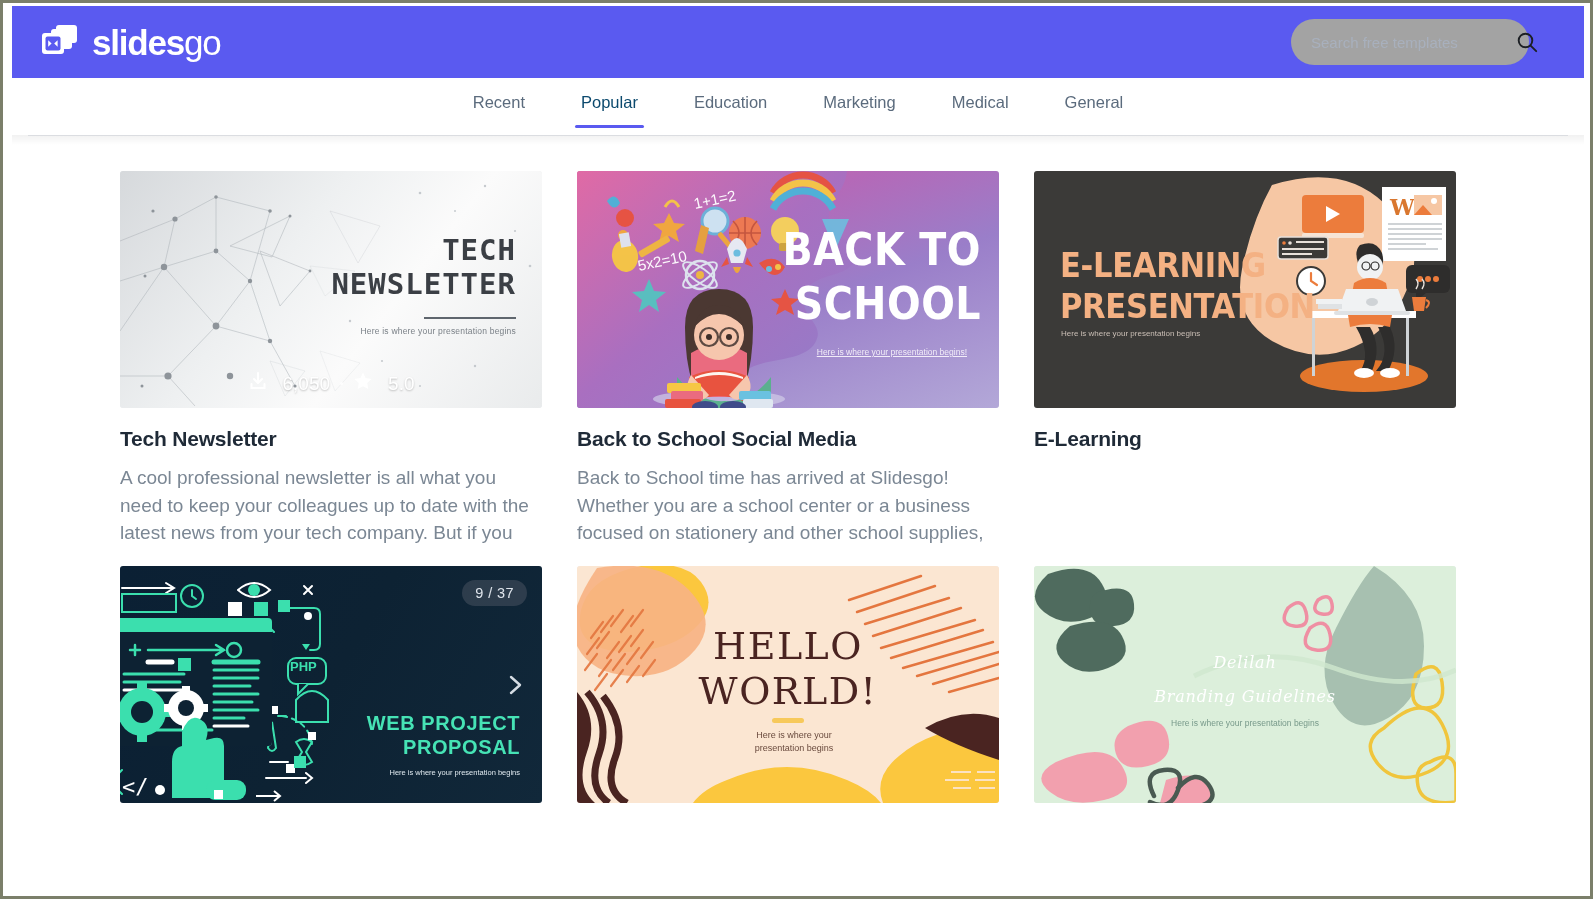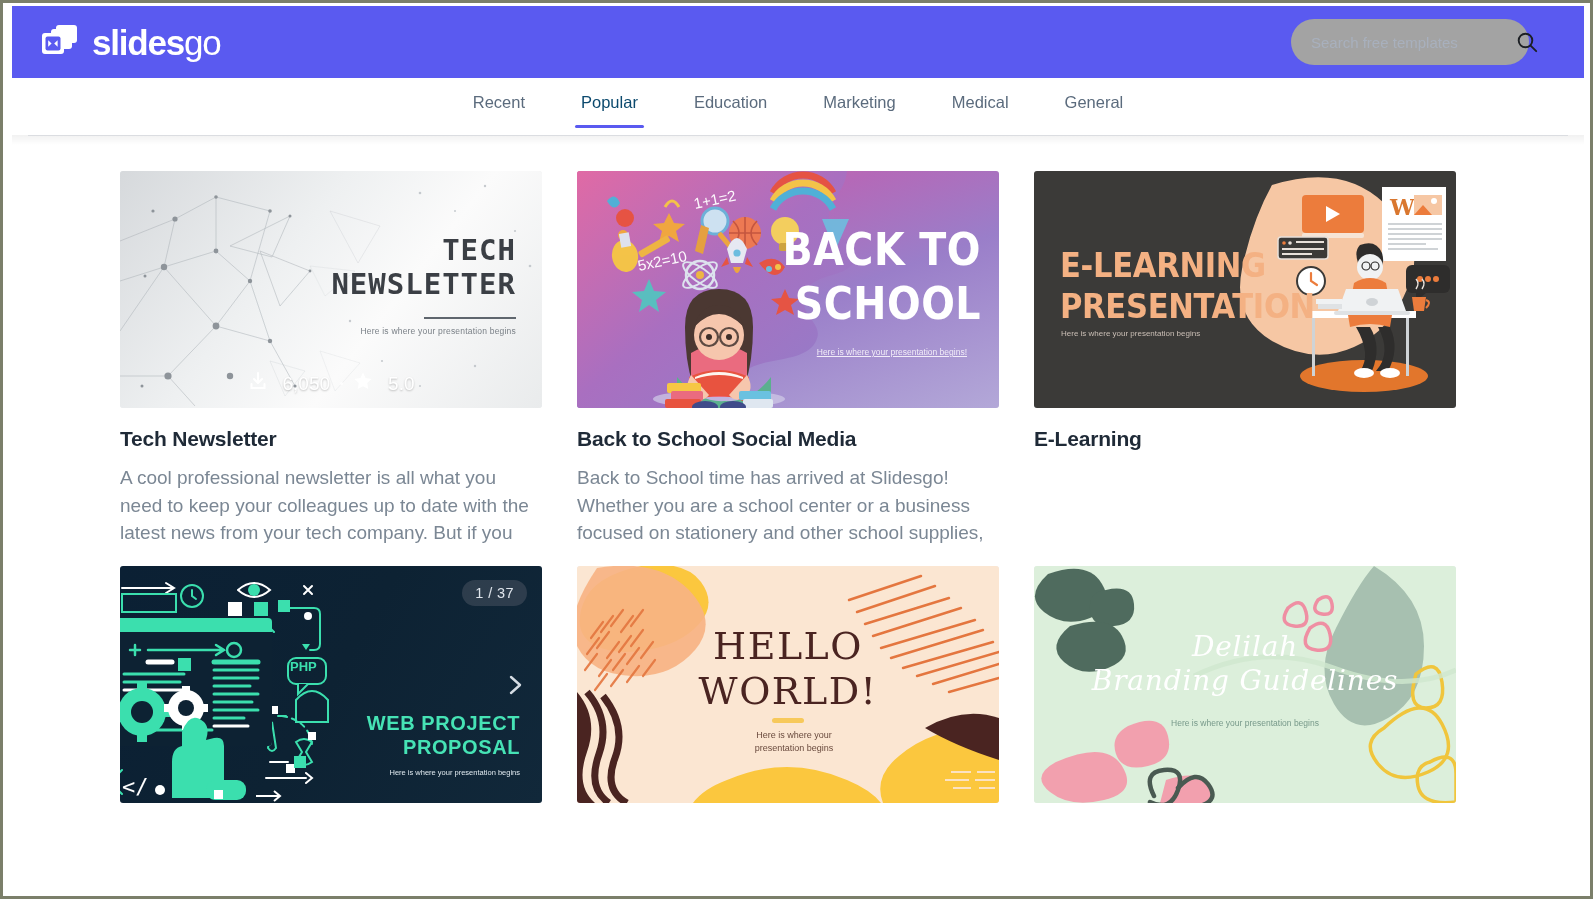--- a/index.html
+++ b/index.html
@@ -242,26 +242,26 @@
   }
   .hw-rule { position:absolute; left: 50%; transform: translateX(-50%); top: 152px; width: 32px; height: 5px; background:#f7c95b; border-radius:3px; }
   .hw-sub {
     left: 0; right: 0; top: 163px;
     text-align: center; color: #6a4b3e; font-size: 9px; line-height: 13px; padding-left: 12px;
   }
 
   
   .dl-bg { background: #dcefdb; }
   .dl-title {
-    left: 0; right: 0; top: 64px;
+    left: 0; right: 0; top: 80px;
     text-align: center;
     color: #ffffff;
     font-family: "DejaVu Serif", serif;
     font-style: italic;
-    font-size: 28px;
+    font-size: 16px;
     line-height: 34px;
     letter-spacing: .8px;
   }
   .dl-sub { left: 0; right: 0; top: 152px; text-align:center; color: #77998a; font-size: 8.5px; }
 </style>
 </head>
 <body>
 
 <div id="frame">
 
@@ -622,21 +622,21 @@
             <text x="170" y="105" font-family="Liberation Sans" font-size="13" font-weight="bold" fill="#3bdfae">PHP</text>
             <g fill="#ffffff">
                 <rect x="94" y="224" width="9" height="9"></rect>
                 <path d="M136 230 h24 M154 225 l6 5 l-6 5" stroke="#ffffff" stroke-width="2" fill="none"></path>
               </g>
           </svg>
           <div class="tn-txt wp-title">WEB PROJECT<br>PROPOSAL</div>
           <div class="tn-txt wp-sub">Here is where your presentation begins</div>
         </div>
 
-        <div class="counter">1 / 37</div>
+        <div class="counter">9 / 37</div>
         <span class="next-arrow">
           <svg viewBox="0 0 26 26" width="26" height="26" aria-hidden="true">
             <path d="M9 5 L18 13 L9 21" fill="none" stroke="#e6ecf2" stroke-width="2.4" stroke-linecap="round" stroke-linejoin="round"></path>
           </svg>
         </span>
       </div>
       <div class="card-title"></div>
       <div class="card-desc"></div>
     </div>
 

